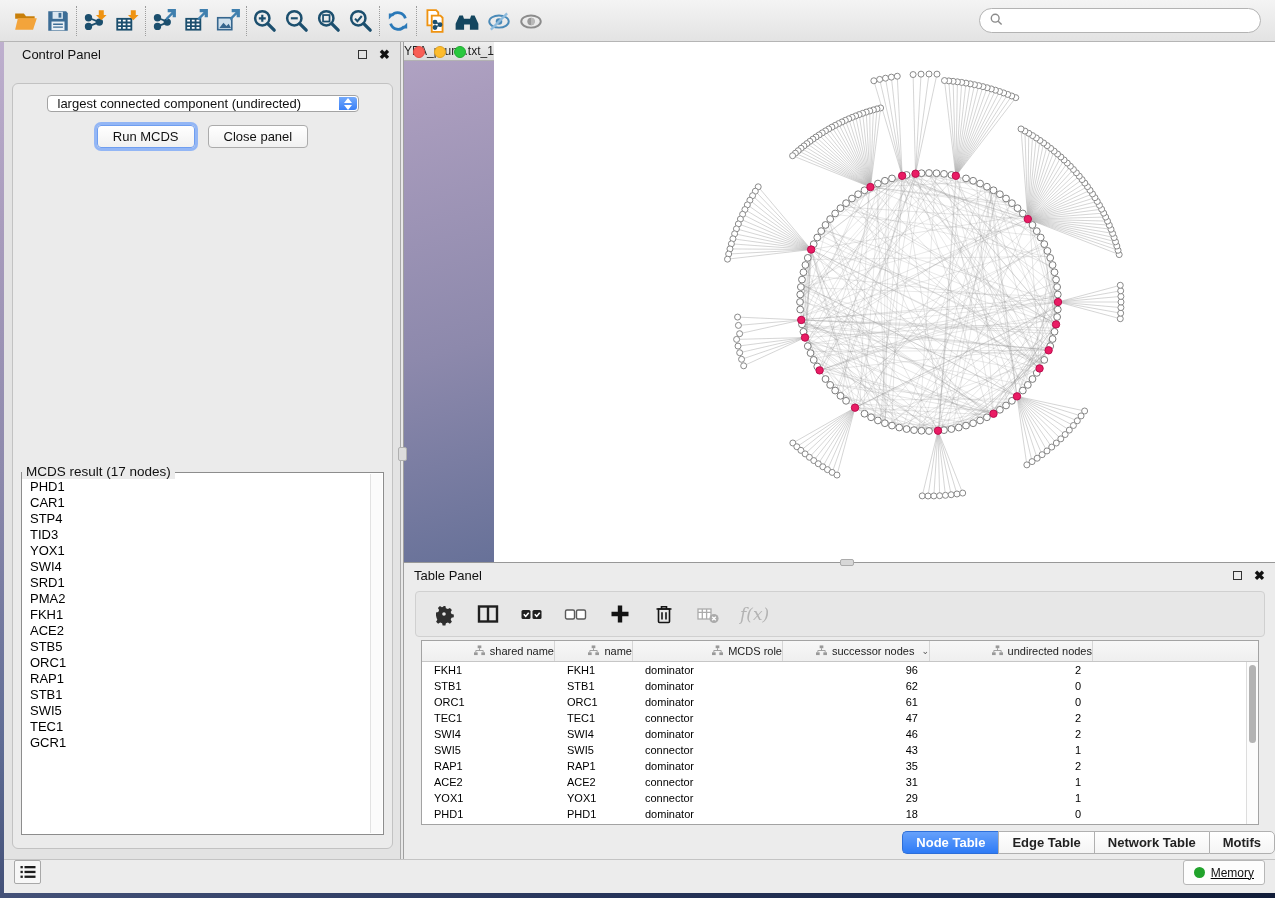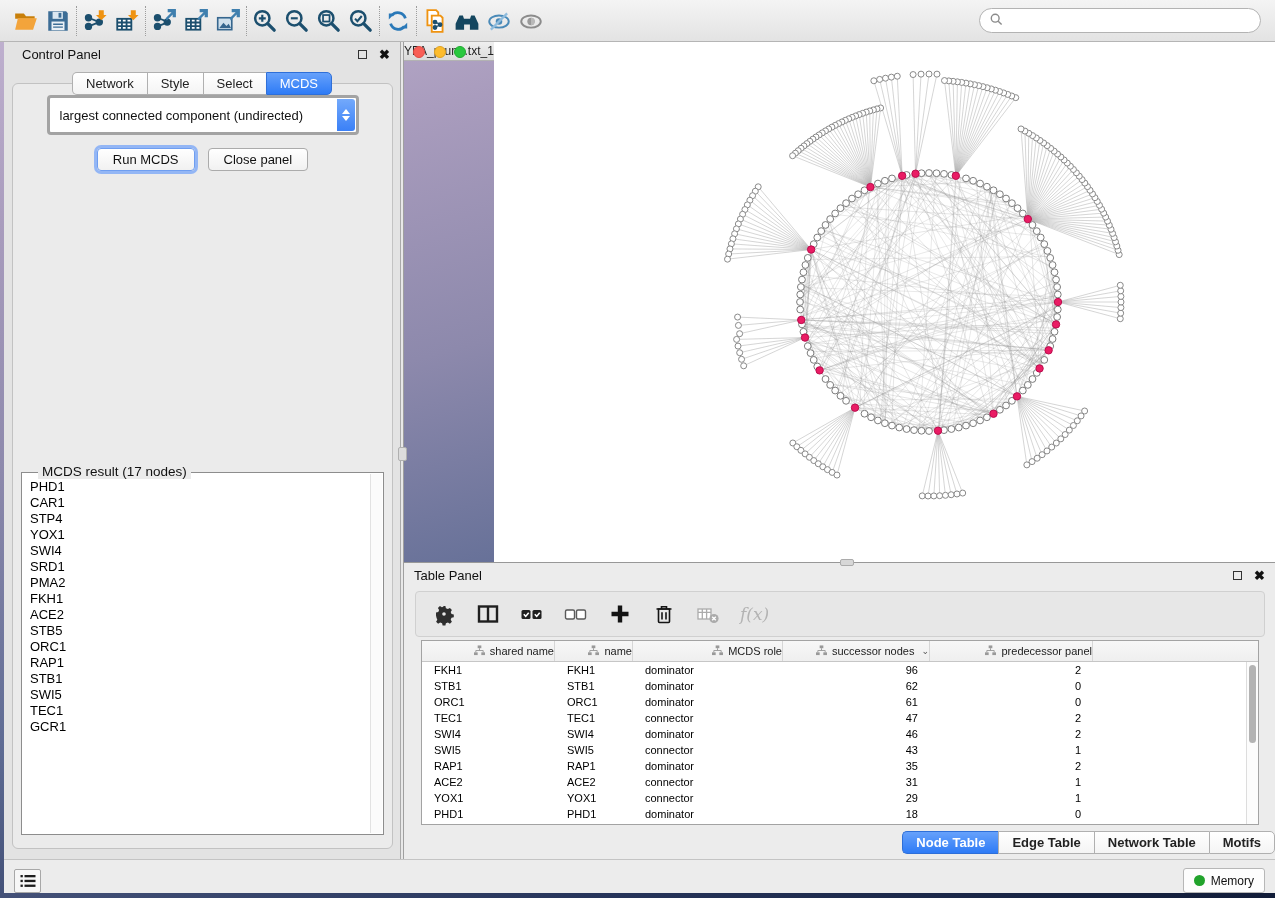--- a/index.html
+++ b/index.html
@@ -34,35 +34,35 @@
   .close-ico { font-size:13px; font-weight:bold; color:#111; line-height:1; }
   .cp-tabs { position:absolute; top:30px; left:50%; transform:translateX(-50%); z-index:3; display:flex; }
   .seg-tab { padding:3px 13px; font-size:13px; background:linear-gradient(#ffffff,#f4f4f4); color:#222;
     border:1px solid #b0b0b0; border-right:none; }
   .seg-tab:first-child { border-radius:5px 0 0 5px; }
   .seg-tab:last-child { border-radius:0 5px 5px 0; border-right:1px solid #b0b0b0; }
   .seg-tab.active { background:linear-gradient(#66a1fb,#2e7bf6); color:#fff; border-color:#2e6fd8; }
   .cp-panel { position:absolute; top:41px; left:8px; right:7px; bottom:10px; background:#ebebeb;
     border:1px solid #c2c2c2; border-radius:6px; }
   .opt-label { text-align:center; font-size:13px; color:#111; margin-top:27px; }
-  .combo { width:312px; height:40px; margin:11px auto 0; background:#fff; border:3px solid #a3a3a3;
+  .combo { width:312px; height:17px; margin:11px auto 0; background:#fff; border:1px solid #a3a3a3;
     border-radius:4px; position:relative; display:flex; align-items:center; font-size:13px; color:#111; padding-left:10px; }
   .combo-spin { position:absolute; right:1px; top:1px; bottom:1px; width:18px; border-radius:0 3px 3px 0;
     background:linear-gradient(#73a9fb,#3a80f7); display:flex; flex-direction:column; align-items:center; justify-content:center; gap:2px; }
   .combo-spin i { width:0; height:0; border-left:4px solid transparent; border-right:4px solid transparent; }
   .combo-spin i.up { border-bottom:5px solid #fff; }
   .combo-spin i.down { border-top:5px solid #fff; }
   .cp-buttons { display:flex; justify-content:center; gap:13px; margin-top:13px; }
   .mac-btn { height:23px; padding:0 15px; font-size:13px; color:#111; background:linear-gradient(#ffffff,#f1f1f1);
     border:1px solid #ababab; border-radius:4px; display:flex; align-items:center; }
   .mac-btn.focused { box-shadow:0 0 0 3px rgba(110,160,250,.7); border-color:#6f9ef0; }
 
   .mcds-group { position:absolute; left:8px; right:8px; top:388px; bottom:13px; background:#fff;
     border:1px solid #8d8d8d; }
-  .mcds-legend { position:absolute; top:-9px; left:16px; background:#ebebeb; padding:0 4px; font-size:13.5px; color:#111; }
+  .mcds-legend { position:absolute; top:-9px; left:0; background:#ebebeb; padding:0 4px; font-size:13.5px; color:#111; }
   .mcds-list { position:absolute; inset:2px 14px 2px 2px; overflow:hidden; font-size:13px; color:#000; padding-top:4px; }
   .mcds-list div { line-height:16px; padding-left:6px; }
   .mcds-scroll { position:absolute; top:1px; bottom:1px; right:1px; width:12px; background:#fbfbfb; border-left:1px solid #e2e2e2; }
 
   
   .network-window { height:521px; flex:0 0 521px; display:flex; border-bottom:1px solid #989898;text-align:right; }
   .nw-titlebar { height:19px; flex:0 0 19px; background:linear-gradient(#efefef,#dadada); border-bottom:1px solid #b2b2b2;
     display:flex; align-items:center; justify-content:center; font-size:12px; color:#222; position:relative; }
   .traffic { position:absolute; left:9px; top:3.5px; display:flex; gap:8.5px; }
   .traffic span { width:12px; height:12px; border-radius:50%; display:inline-block; }
@@ -88,21 +88,21 @@
   .tp-tbody { flex:1; overflow:hidden; }
   .tp-row { display:grid; grid-template-columns:133px 78px 150px 147px 163px 1fr; height:16px; font-size:11px; color:#000; }
   .tp-row span { display:flex; align-items:center; padding:0 12px; white-space:nowrap; overflow:hidden; }
   .tp-row span:nth-child(4), .tp-row span:nth-child(5) { justify-content:flex-end; }
   .tp-scroll { position:absolute; top:21px; bottom:0; right:0; width:12px; background:#fcfcfc; border-left:1px solid #ddd; }
   .tp-thumb { position:absolute; top:3px; left:2px; width:7px; height:78px; background:#b3b3b3; border-radius:4px; }
   .tp-tabs { height:34px; flex:0 0 34px; display:flex; align-items:center; justify-content:flex-end;font-weight:bold; }
 
   
   .status-bar { height:34px; flex:0 0 34px; background:#ececec; border-top:1px solid #c4c4c4;
-    display:flex; align-items:flex-end; padding:0 10px; margin-left:4px; }
+    display:flex; align-items:flex-start; padding:0 10px; margin-left:4px;text-decoration:underline; }
   .list-btn { width:27px; height:24px; background:#f7f7f7; border:1px solid #a8a8a8; border-radius:2px;
     display:flex; align-items:center; justify-content:center; }
   .memory-btn { margin-left:auto; height:25px; padding:0 10px; background:#fdfdfd; border:1px solid #b7b7b7;
     border-radius:3px; display:flex; align-items:center; gap:6px; font-size:12px; color:#111; }
   .mem-dot { width:11px; height:11px; border-radius:50%; background:#21a32b; }
   .fx-label { font-family:"DejaVu Serif", serif; font-style:italic; font-size:17px; color:#b3b3b3; }
 </style>
 </head>
 <body>
 
@@ -264,44 +264,39 @@
     <div class="app-body">
 
       <div class="control-panel">
         <div class="panel-header">
           <span>Control Panel</span>
           <span class="ph-icons">
             <span class="float-ico"></span>
             <span class="close-ico">✖</span>
           </span>
         </div>
-        <div class="cp-tabs" id="cp-tabs">
-            <div class="seg-tab">Network</div>
-            <div class="seg-tab">Style</div>
-            <div class="seg-tab">Select</div>
-            <div class="seg-tab active">MCDS</div>
-          </div>
         <div class="cp-panel">
           <div class="combo">
             <span>largest connected component (undirected)</span>
             <span class="combo-spin">
                 <i class="up"></i>
                 <i class="down"></i>
               </span>
           </div>
           <div class="cp-buttons">
             <div class="mac-btn focused">Run MCDS</div>
             <div class="mac-btn">Close panel</div>
           </div>
           <div class="mcds-group">
             <div class="mcds-legend">MCDS result (17 nodes)</div>
             <div class="mcds-list" id="mcds-list">
                 <div>PHD1</div>
                 <div>CAR1</div>
                 <div>STP4</div>
+                <div>TID3</div>
                 <div>YOX1</div>
                 <div>SWI4</div>
                 <div>SRD1</div>
                 <div>PMA2</div>
                 <div>FKH1</div>
                 <div>ACE2</div>
                 <div>STB5</div>
                 <div>ORC1</div>
                 <div>RAP1</div>
                 <div>STB1</div>
@@ -1154,21 +1149,21 @@
                 </div>
                 <div class="tp-th">
                   <span><svg width="11" height="11" viewBox="0 0 12 12">
                       <g fill="#999">
                         <rect x="4" y="0.5" width="4" height="3"></rect>
                         <rect x="0" y="8" width="4" height="3"></rect>
                         <rect x="8" y="8" width="4" height="3"></rect>
                       </g>
                       <path d="M6 3.5V6M2 8V6h8v2" stroke="#999" fill="none"></path>
                     </svg></span>
-                  <span>predecessor panel</span>
+                  <span>undirected nodes</span>
                 </div>
                 <div class="tp-th filler"></div>
               </div>
             <div class="tp-tbody" id="tp-tbody">
                 <div class="tp-row">
                   <span>FKH1</span>
                   <span>FKH1</span>
                   <span>dominator</span>
                   <span>96</span>
                   <span>2</span>

